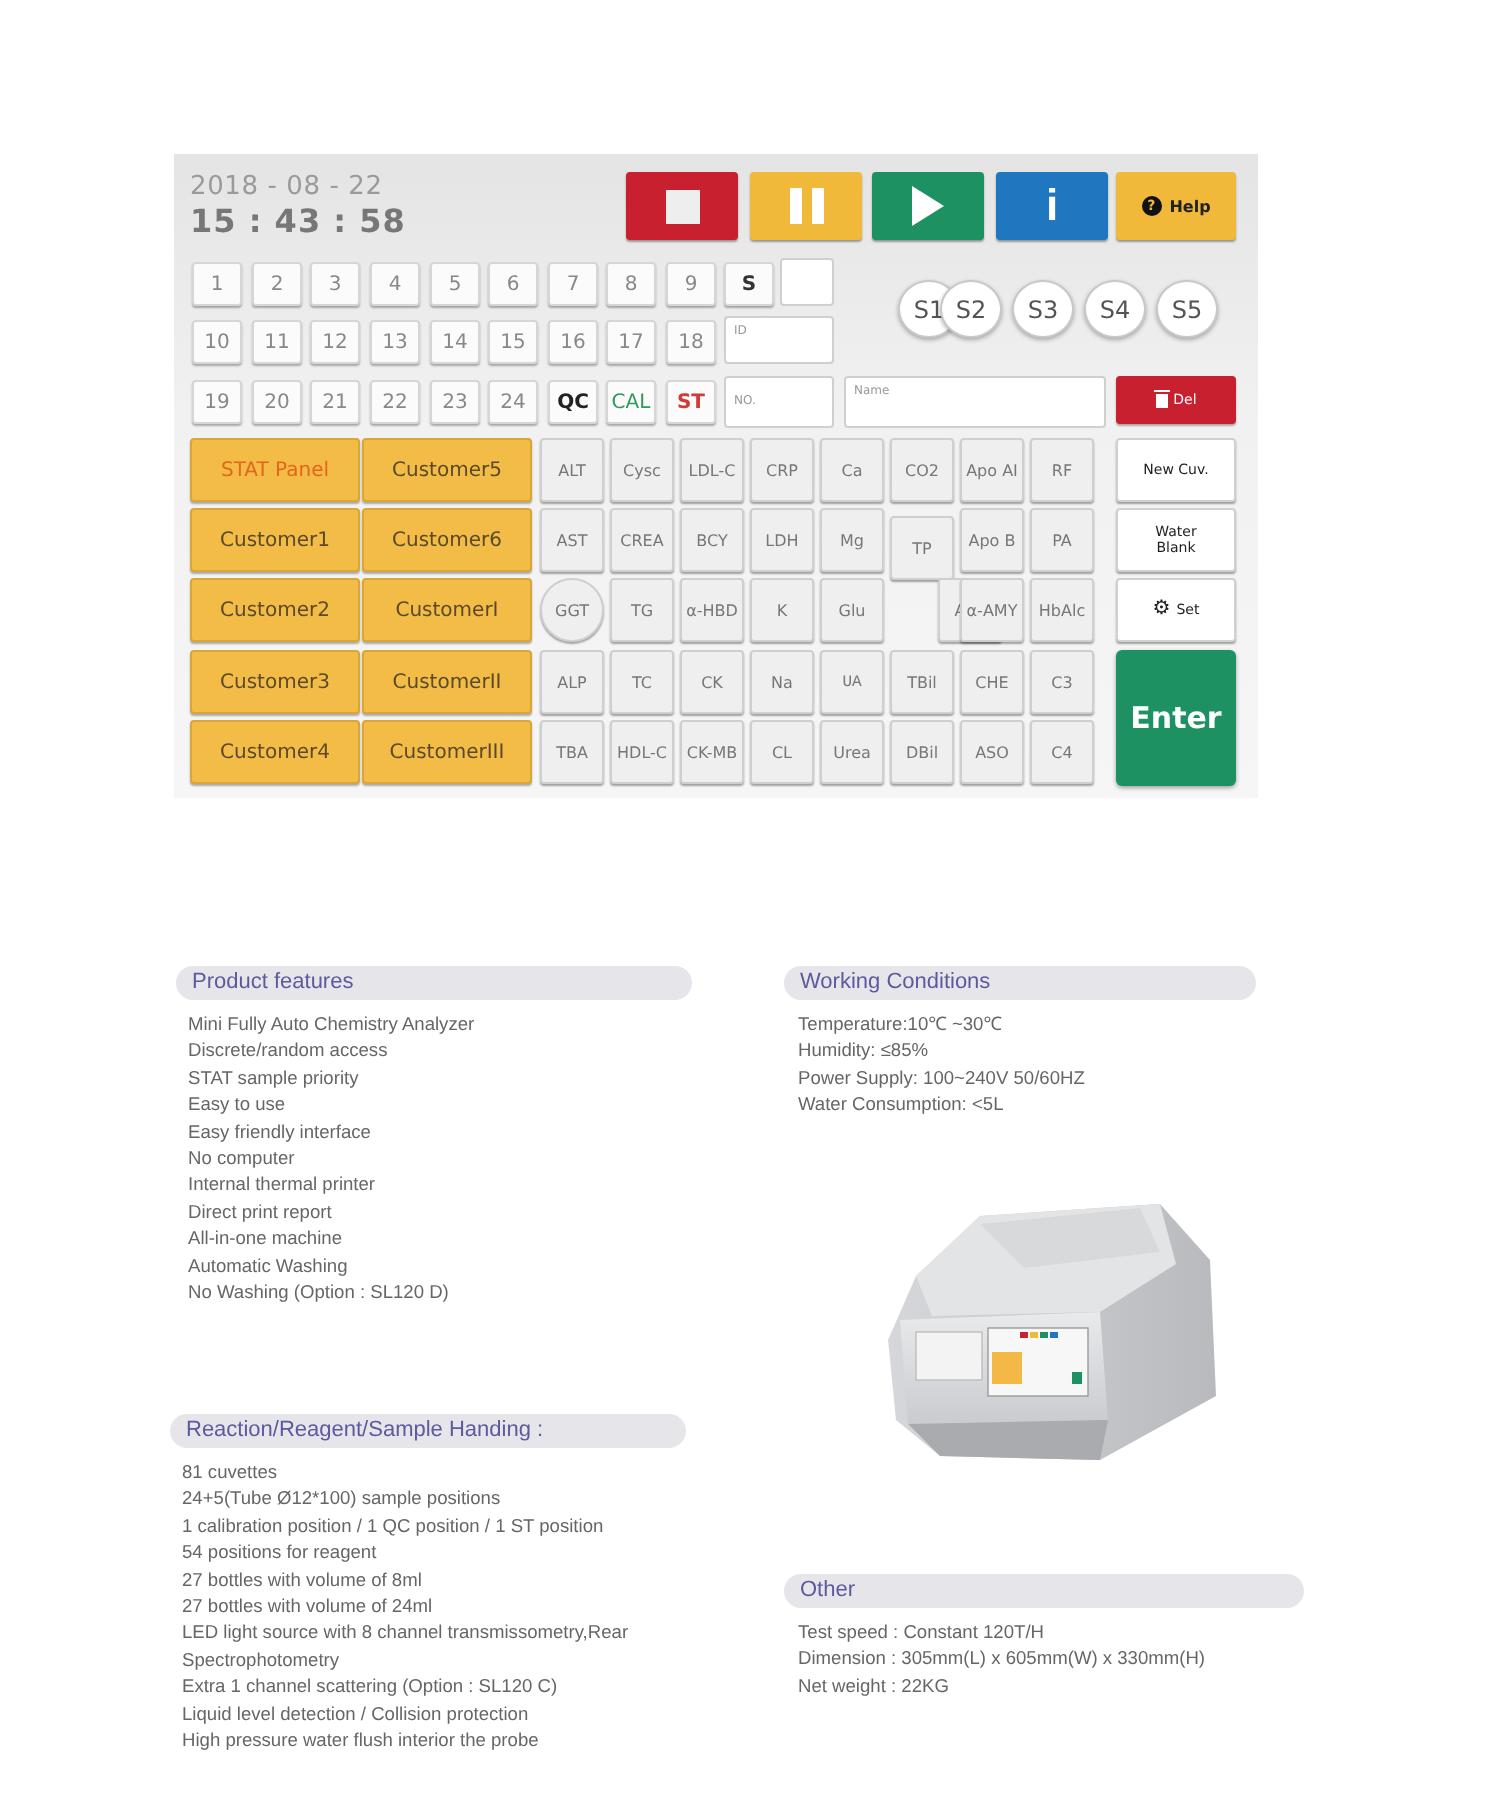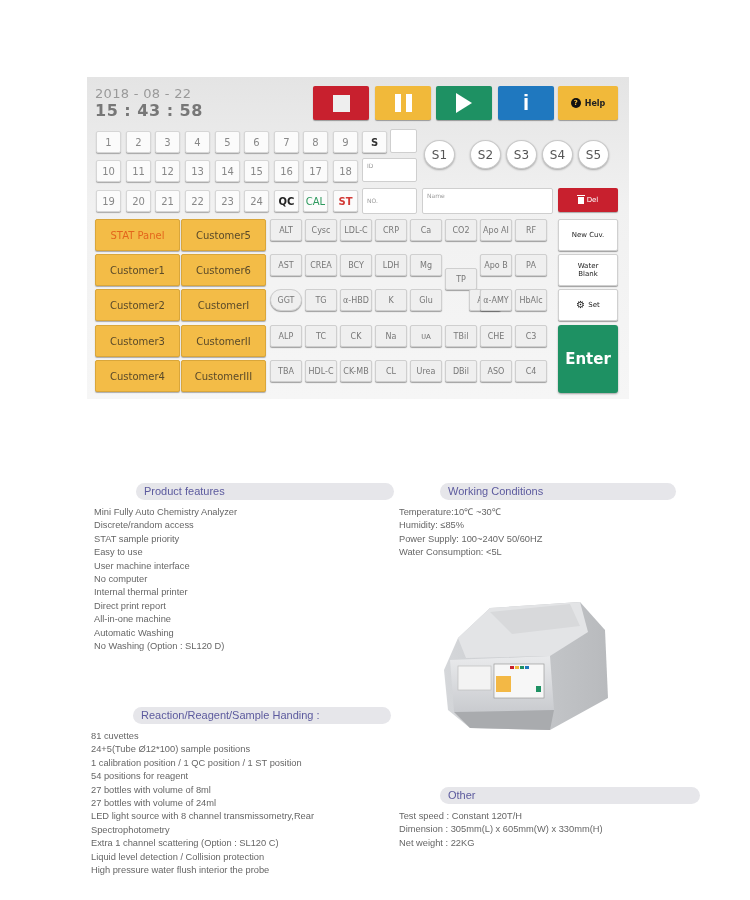--- a/index.html
+++ b/index.html
@@ -48,35 +48,35 @@
          color: #fff; font-size: 7px; display: flex; align-items: center; justify-content: center; gap: 3px;
          box-shadow: 0 1px 1px rgba(0,0,0,0.3); }
   .trash { width: 6px; height: 7px; background: #fff; position: relative; }
   .trash::before { content: ""; position: absolute; left: -1px; top: -2px; width: 8px; height: 1px; background: #fff; }
 
   .cust { position: absolute; width: 85px; height: 32px; background: #f3bc47; border: 1px solid #d9a63a;
           border-radius: 2px; box-shadow: 0 1px 1px rgba(0,0,0,0.3); font-size: 10px; color: #5a4a2a;
           display: flex; align-items: center; justify-content: center; }
   .cust.stat { color: #e3661c; }
 
-  .test { position: absolute; width: 32px; height: 22px; background: #efefef; border: 1px solid #cfcfcf;
+  .test { position: absolute; width: 32px; height: 32px; background: #efefef; border: 1px solid #cfcfcf;
           border-radius: 2px; box-shadow: 0 1px 1px rgba(0,0,0,0.35); font-size: 8px; color: #777;
           display: flex; align-items: center; justify-content: center; text-align: center; }
 
   .side { position: absolute; left: 471px; width: 60px; height: 32px; background: #fff; border: 1px solid #d0d0d0;
           border-radius: 2px; box-shadow: 0 1px 1px rgba(0,0,0,0.35); font-size: 7px; color: #222;
           display: flex; align-items: center; justify-content: center; text-align: center; line-height: 1.15; }
   .gear { font-size: 10px; margin-right: 3px; }
   .enter { position: absolute; left: 471px; top: 248px; width: 60px; height: 68px; background: #1e9163; border-radius: 3px;
            box-shadow: 0 1px 2px rgba(0,0,0,0.35); color: #fff; font-size: 15px; font-weight: bold;
            display: flex; align-items: center; justify-content: center; }
 
   
   .sec-head { position: absolute; height: 17px; border-radius: 9px; background: #e6e6ea;
-              font-family: "Liberation Sans", sans-serif; font-size: 11px; color: #5c5a9e; padding: 2px 0 0 8px; margin-left: 48px; }
+              font-family: "Liberation Sans", sans-serif; font-size: 11px; color: #5c5a9e; padding: 2px 0 0 8px; }
   .sec-list { position: absolute; font-family: "Liberation Sans", sans-serif; font-size: 9.3px; color: #666; line-height: 13.4px; list-style: none; }
 
   .device { position: absolute; left: 430px; top: 590px; width: 185px; height: 145px; }
 </style>
 </head>
 <body>
 
 <div class="screen">
   <div class="abs date">2018 - 08 - 22</div>
   <div class="abs time">15 : 43 : 58</div>
@@ -129,21 +129,21 @@
   <div class="num" style="left:68px;top:113px">21</div>
   <div class="num" style="left:98px;top:113px">22</div>
   <div class="num" style="left:128px;top:113px">23</div>
   <div class="num" style="left:157px;top:113px">24</div>
   <div class="num qc" style="left:187px;top:113px">QC</div>
   <div class="num cal" style="left:216px;top:113px">CAL</div>
   <div class="num st" style="left:246px;top:113px">ST</div>
   <div class="field" style="left:275px;top:111px;width:55px;height:26px;padding-top:8px">NO.</div>
   <div class="field" style="left:335px;top:111px;width:131px;height:26px">Name</div>
 
-  <div class="sample" style="left:337px">S1</div>
+  <div class="sample" style="left:362px">S1</div>
   <div class="sample" style="left:383px">S2</div>
   <div class="sample" style="left:419px">S3</div>
   <div class="sample" style="left:455px">S4</div>
   <div class="sample" style="left:491px">S5</div>
 
   <div class="del">
     <span class="trash"></span>
     <span>Del</span>
   </div>
 
@@ -165,21 +165,21 @@
       <div class="test" style="left: 288px; top: 142px;">CRP</div>
       <div class="test" style="left: 323px; top: 142px;">Ca</div>
       <div class="test" style="left: 358px; top: 142px;">CO2</div>
       <div class="test" style="left: 393px; top: 142px;">Apo AI</div>
       <div class="test" style="left: 428px; top: 142px;">RF</div>
       <div class="test" style="left: 183px; top: 177px;">AST</div>
       <div class="test" style="left: 218px; top: 177px;">CREA</div>
       <div class="test" style="left: 253px; top: 177px;">BCY</div>
       <div class="test" style="left: 288px; top: 177px; text-align: center;">LDH</div>
       <div class="test" style="left: 323px; top: 177px;">Mg</div>
-      <div class="test" style="left: 358px; top: 191px;">TP</div>
+      <div class="test" style="left: 358px; top: 181px;">TP</div>
       <div class="test" style="left: 393px; top: 177px;">Apo B</div>
       <div class="test" style="left: 428px; top: 177px;">PA</div>
       <div class="test" style="left: 183px; top: 212px; border-radius: 16px;">GGT</div>
       <div class="test" style="left: 218px; top: 212px;">TG</div>
       <div class="test" style="left: 253px; top: 212px;">α-HBD</div>
       <div class="test" style="left: 288px; top: 212px;">K</div>
       <div class="test" style="left: 323px; top: 212px;">Glu</div>
       <div class="test" style="left: 358px; top: 212px; margin-left: 24px;">ALB</div>
       <div class="test" style="left: 393px; top: 212px;">α-AMY</div>
       <div class="test" style="left: 428px; top: 212px;">HbAlc</div>
@@ -212,21 +212,21 @@
   </div>
   <div class="enter">Enter</div>
 </div>
 
 <div class="sec-head" style="left:88px;top:483px;width:258px">Product features</div>
 <ul class="sec-list" id="list-features" style="left:94px;top:506px">
     <li>Mini Fully Auto Chemistry Analyzer</li>
     <li>Discrete/random access</li>
     <li>STAT sample priority</li>
     <li>Easy to use</li>
-    <li>User machine interface</li>
+    <li>Easy friendly interface</li>
     <li>No computer</li>
     <li>Internal thermal printer</li>
     <li>Direct print report</li>
     <li>All-in-one machine</li>
     <li>Automatic Washing</li>
     <li>No Washing (Option : SL120 D)</li>
   </ul>
 
 <div class="sec-head" style="left:392px;top:483px;width:236px">Working  Conditions</div>
 <ul class="sec-list" style="left:399px;top:506px">

